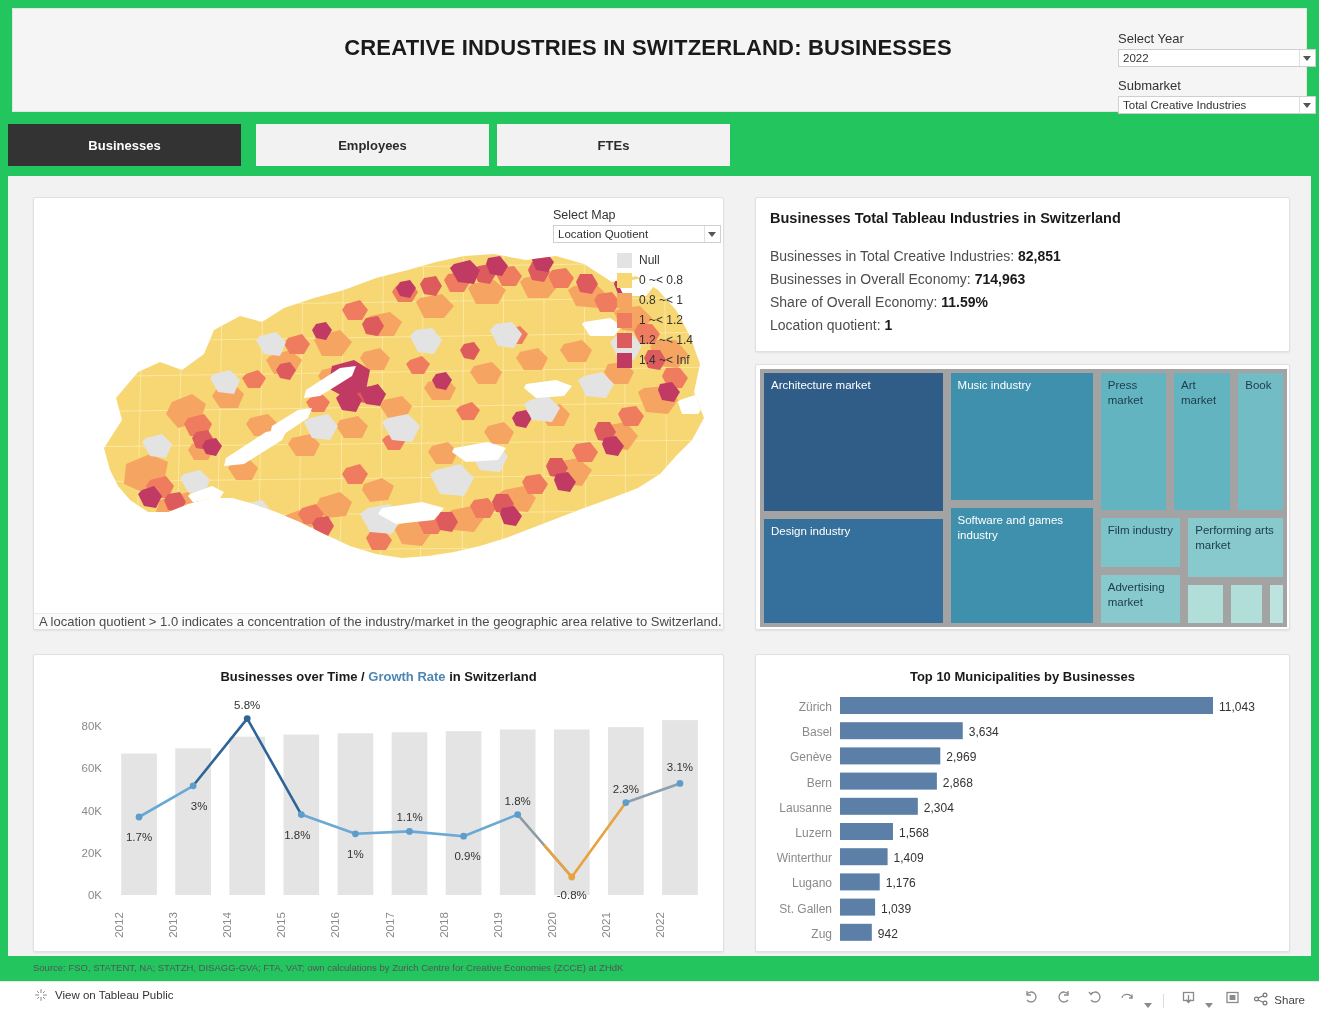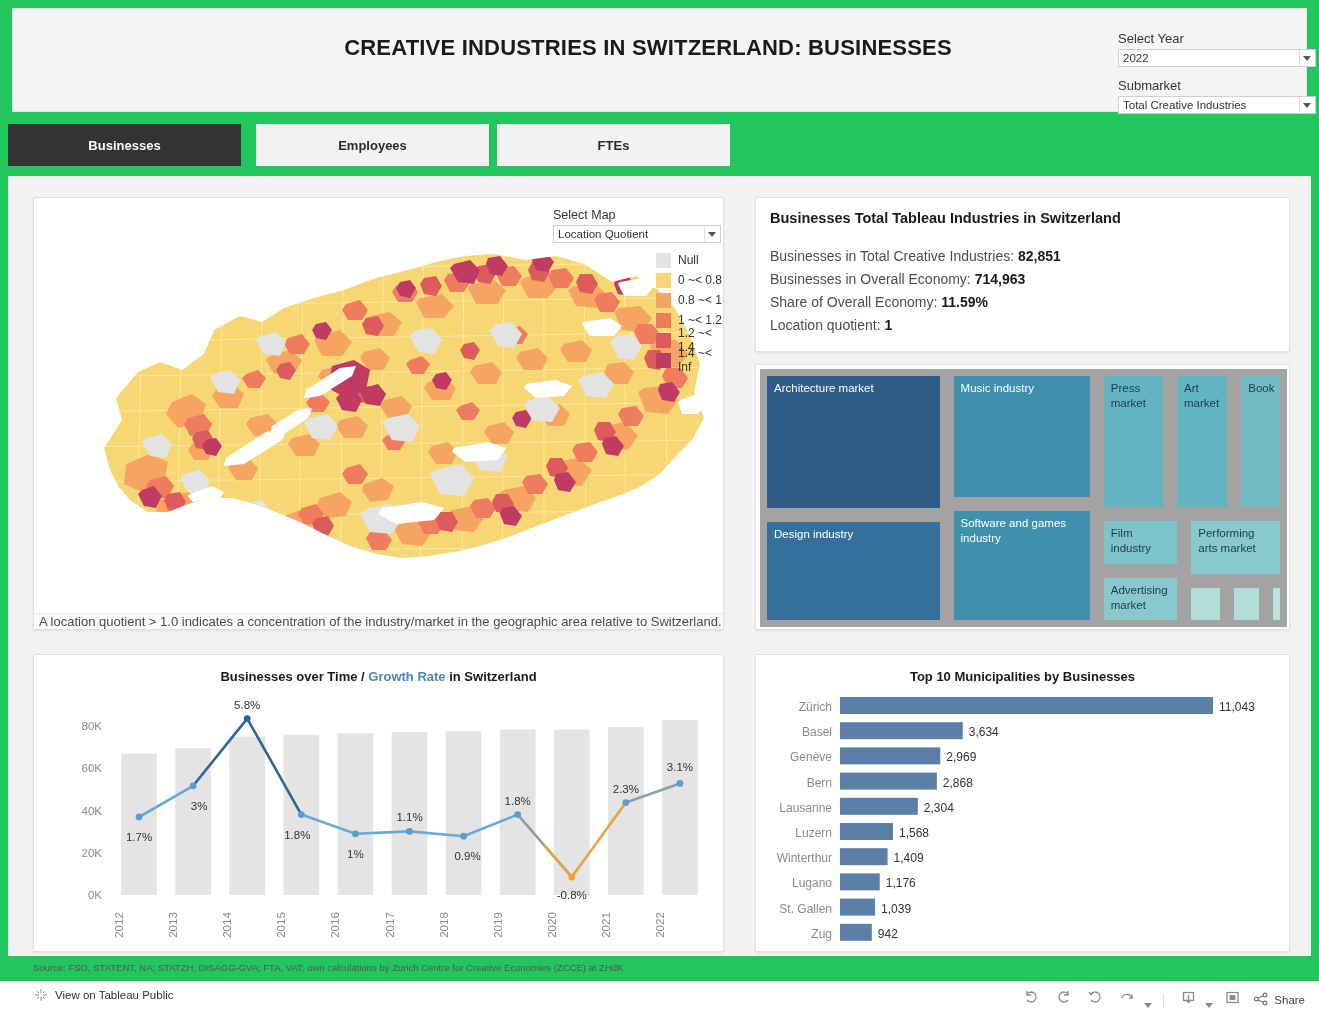--- a/index.html
+++ b/index.html
@@ -106,21 +106,21 @@
     border-top: 1px solid #ececec;
     font-size: 13px; color: #4a4a4a;
     display: flex; align-items: center;
     padding-left: 5px;
   }
   .mapctl { position: absolute; left: 519px; top: 10px; width: 168px; }
   .mapctl .ctrl-label { font-size: 12.5px; color: #333; }
   .mapctl .ctrl-select { width: 168px; }
   .legend {
     position: absolute; left: 583px; top: 52px;
-    font-size: 12px; color: #333; margin-left: 39px;
+    font-size: 12px; color: #333;
   }
   .legend-row {
     display: flex; align-items: center; height: 20px;
   }
   .legend-swatch {
     width: 15px; height: 15px; margin-right: 7px; flex: none;
   }
 
   
   .kpi-title {
@@ -133,21 +133,21 @@
   }
   .kpi-lines b { color: #1a1a1a; font-weight: bold; }
 
   
   .tree-wrap {
     position: absolute; left: 4px; top: 4px;
     width: 527px; height: 258px;
   }
   .tile {
     position: absolute;
-    border: 7px solid #a3a3a3;
+    border: 4px solid #a3a3a3;
     overflow: hidden;
   }
   .tile span {
     position: absolute; left: 7px; top: 5px; right: 4px;
     font-size: 11.5px; line-height: 15px;
   }
   .tile.dark span  { color: #ffffff; }
   .tile.light span { color: #1c3b4a; }
 
   

